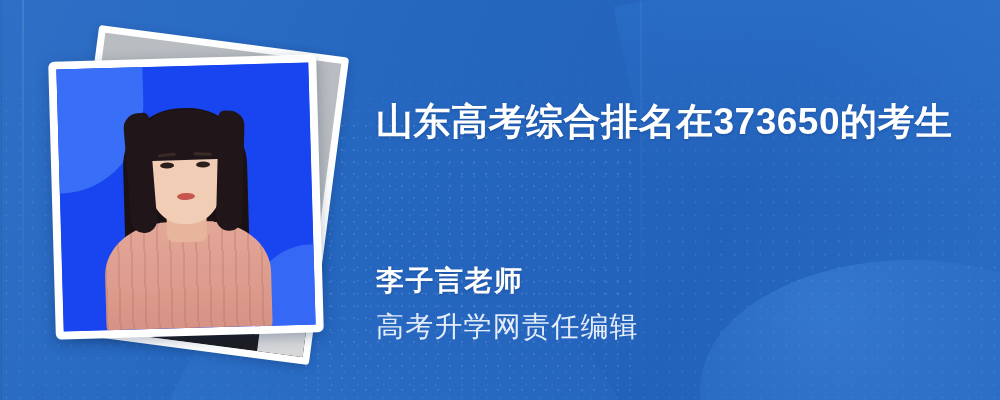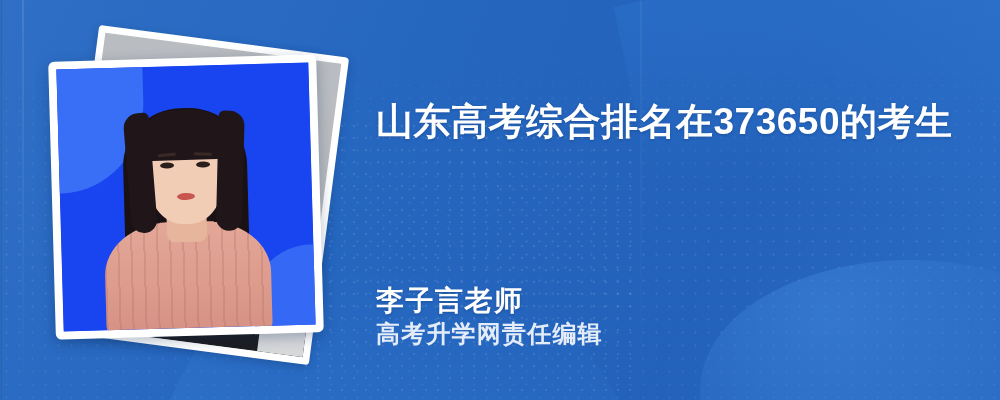--- a/index.html
+++ b/index.html
@@ -300,35 +300,35 @@
     font-weight: 700;
     line-height: 1.48;
     letter-spacing: .5px;
     text-shadow: 0 1px 3px rgba(8,34,74,.28);
   }
   .title .line { display: block; white-space: nowrap; }
 
   .author-block {
     position: absolute;
     left: 376px;
-    top: 284px;
+    top: 264px;
   }
   .author-name {
     color: #ffffff;
     font-size: 28px;
     font-weight: 700;
     letter-spacing: 1.5px;
     line-height: 1.2;
     text-shadow: 0 1px 3px rgba(8,34,74,.28);
   }
   .author-role {
-    margin-top: 2px;
+    margin-top: 12px;
     color: #e3ecf8;
-    font-size: 24px;
-    font-weight: 700;
+    font-size: 28px;
+    font-weight: 400;
     letter-spacing: 1.2px;
     line-height: 1.2;
   }
 </style>
 </head>
 <body>
 
 <div id="banner">
 
   <div class="bg-base"></div>

